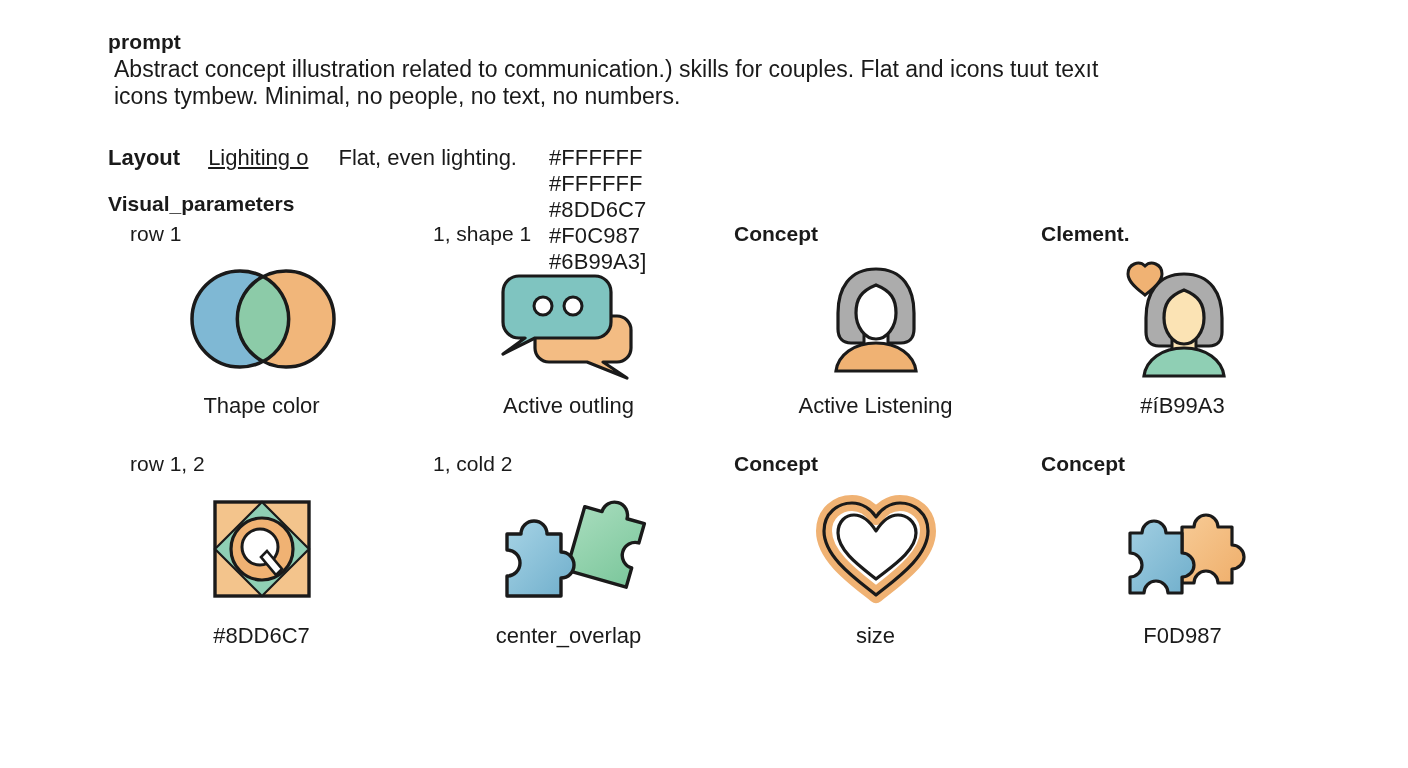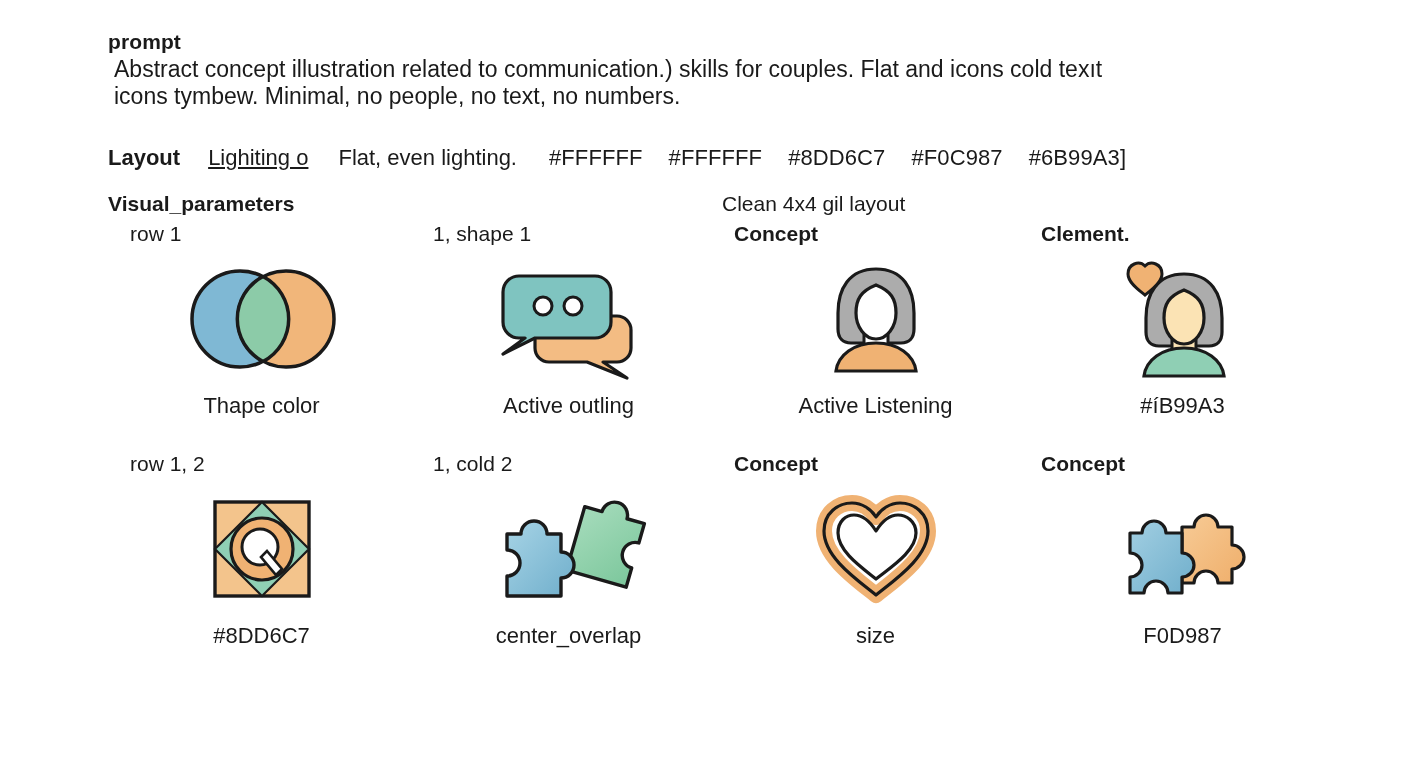--- a/index.html
+++ b/index.html
@@ -56,20 +56,21 @@
   }
   .meta-key {
     font-weight: bold;
     margin-right: 28px;
   }
   .meta-val { margin-right: 32px; }
   .meta-val.lighting { margin-right: 30px; text-decoration: underline; }
   .swatch-list {
     display: flex;
     align-items: baseline;
+    flex-direction: column;
   }
   .swatch-code {
     margin-right: 26px;
     font-size: 22px;
     letter-spacing: 0.1px;
   }
   .swatch-code:last-child { margin-right: 0; }
 
   .vp-row {
     position: absolute;
@@ -130,40 +131,39 @@
   .cell.c4 .cell-title { margin-left: 12px; }
   svg { display: block; overflow: visible; }
 </style>
 </head>
 <body>
 
 <div class="page">
 
   <div class="hdr">
     <div class="hdr-title">prompt</div>
-    <div class="hdr-body">Abstract concept illustration related to communication.) skills for couples. Flat and icons cold texıt
+    <div class="hdr-body">Abstract concept illustration related to communication.) skills for couples. Flat and icons tuut texıt
 icons tymbew. Minimal, no people, no text, no numbers.</div>
   </div>
 
   <div class="meta-row">
     <span class="meta-key">Layout</span>
     <span class="meta-val lighting">Lighiting o</span>
     <span class="meta-val">Flat, even lighting.</span>
     <span class="swatch-list">
       <span class="swatch-code">#FFFFFF</span>
       <span class="swatch-code">#FFFFFF</span>
       <span class="swatch-code">#8DD6C7</span>
       <span class="swatch-code">#F0C987</span>
       <span class="swatch-code">#6B99A3]</span>
     </span>
   </div>
 
   <div class="vp-row">
     <span class="vp-key">Visual_parameters</span>
-    <span class="vp-val">Clean 4x4 gil layout</span>
   </div>
 
   <div class="grid">
 
     <div class="cell c1">
       <div class="cell-title">row 1</div>
       <div class="art">
         <svg width="160" height="104" viewBox="0 0 160 104">
           <circle cx="58" cy="52" r="48" fill="#7FB8D4" stroke="#1a1a1a" stroke-width="3.5"></circle>
           <circle cx="104" cy="52" r="48" fill="#F0B273" fill-opacity="0.95" stroke="#1a1a1a" stroke-width="3.5"></circle>

